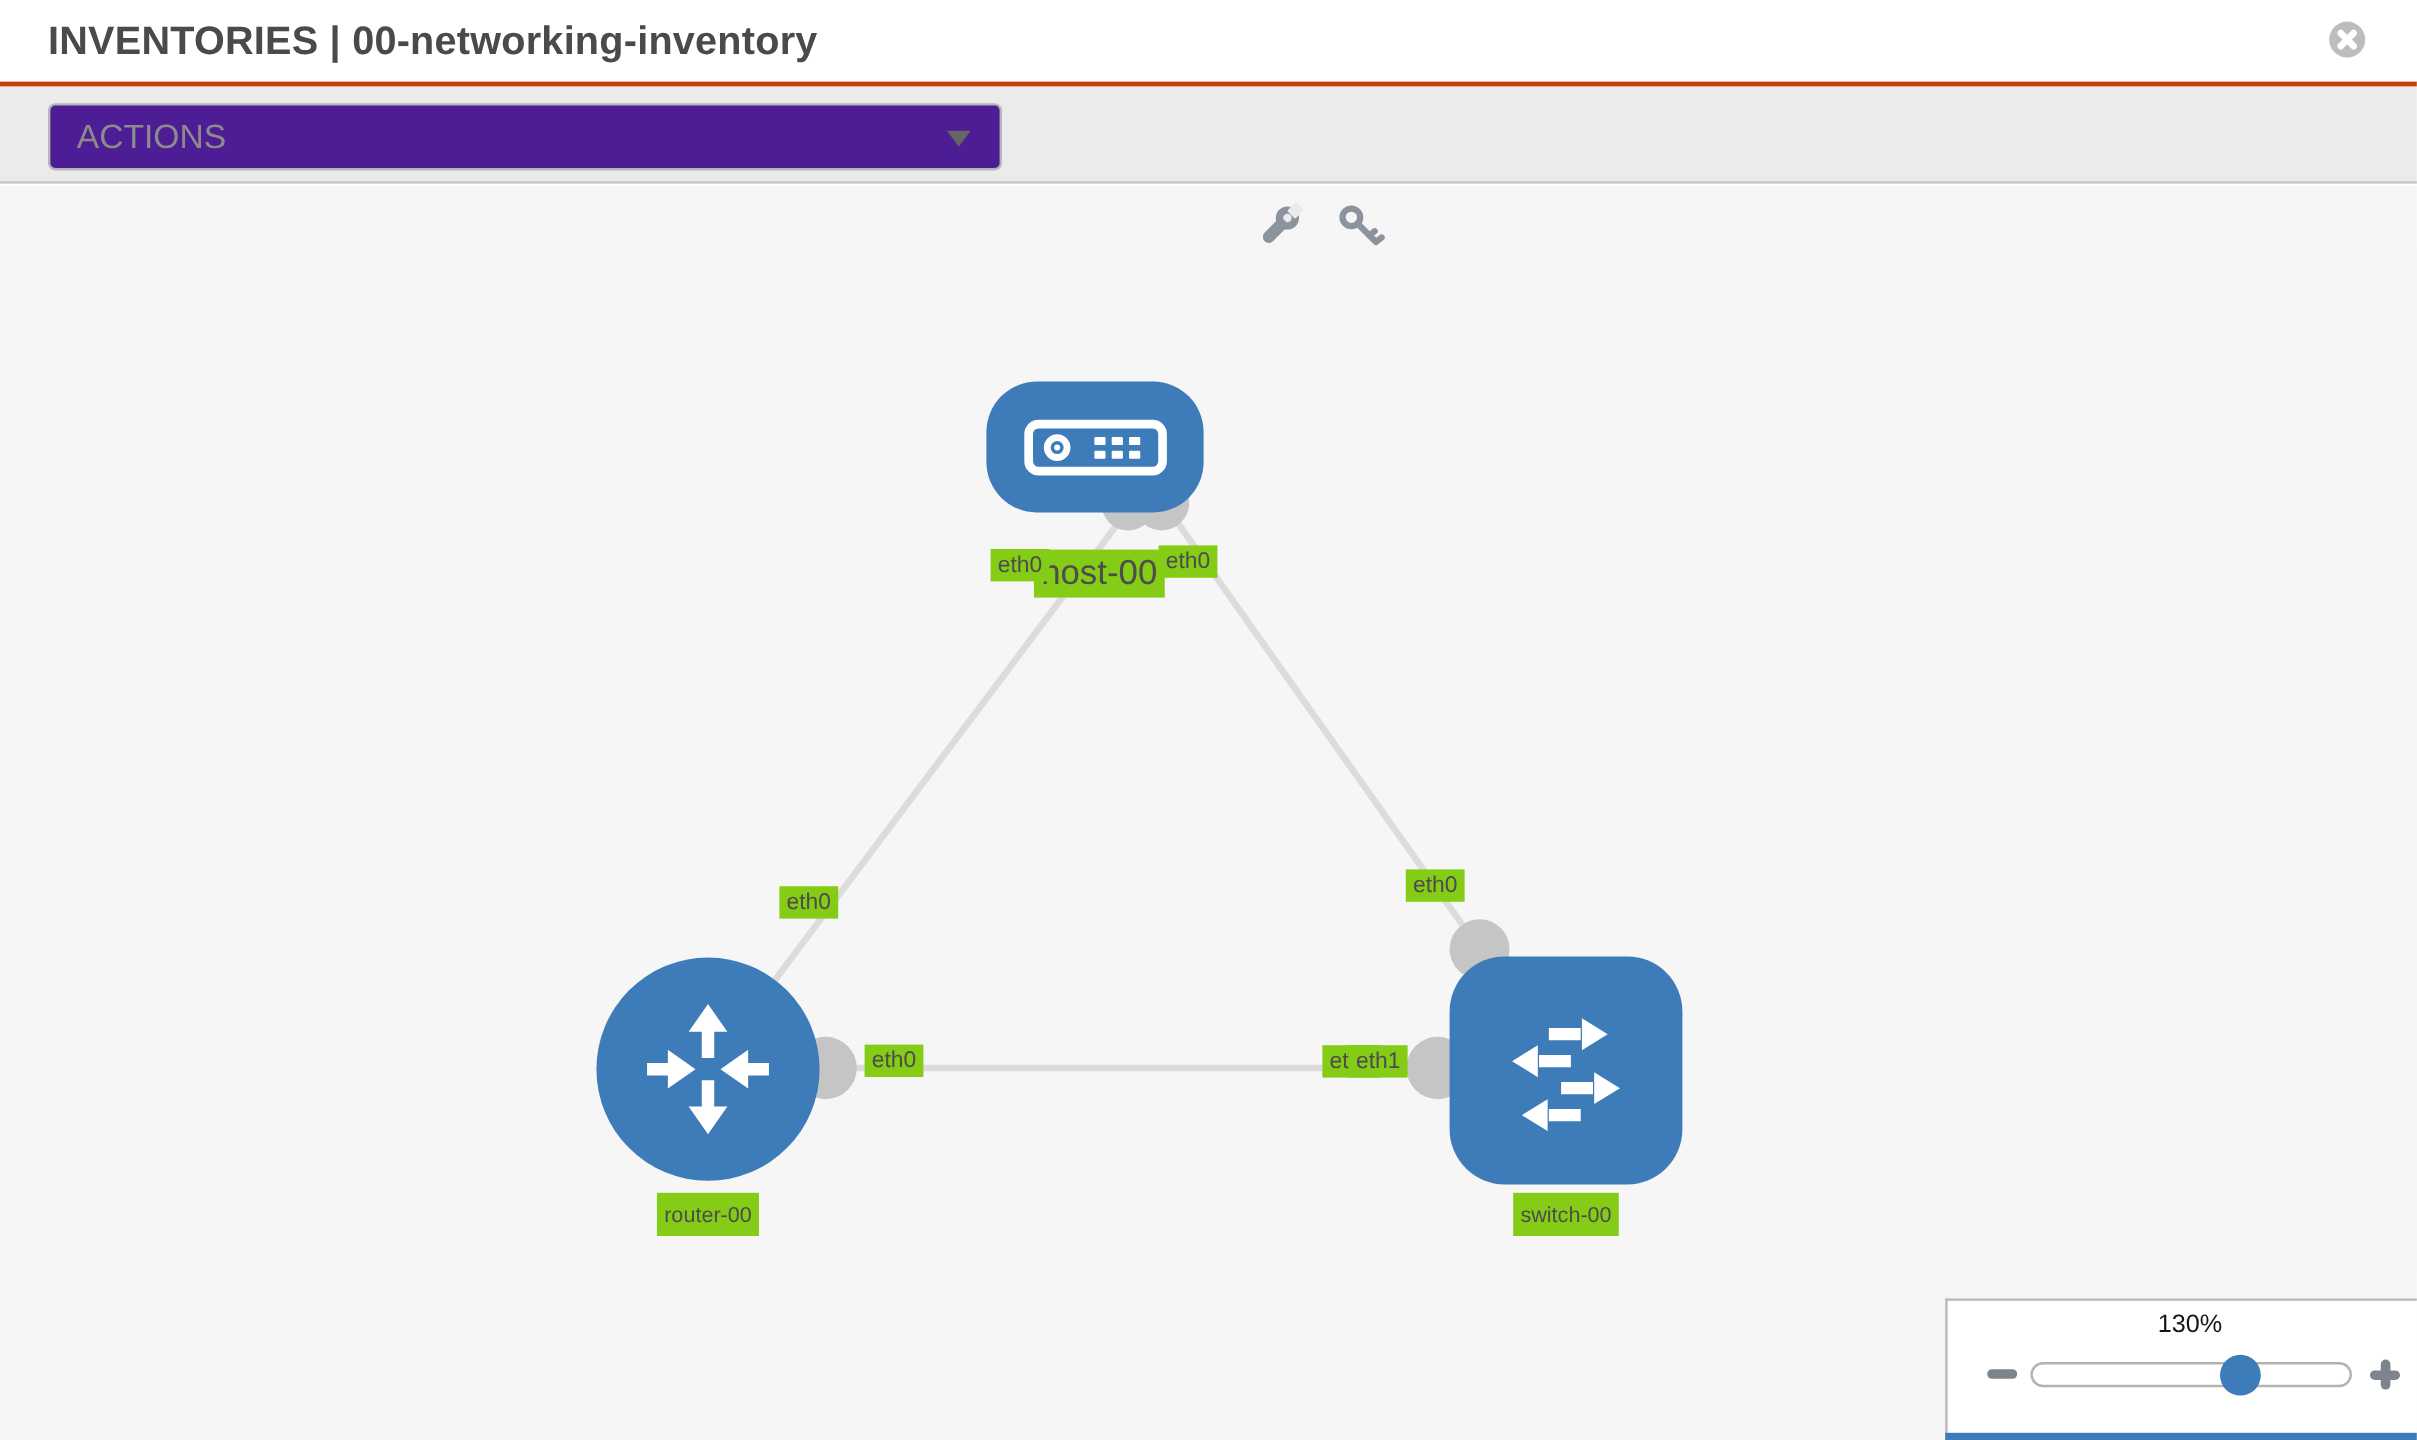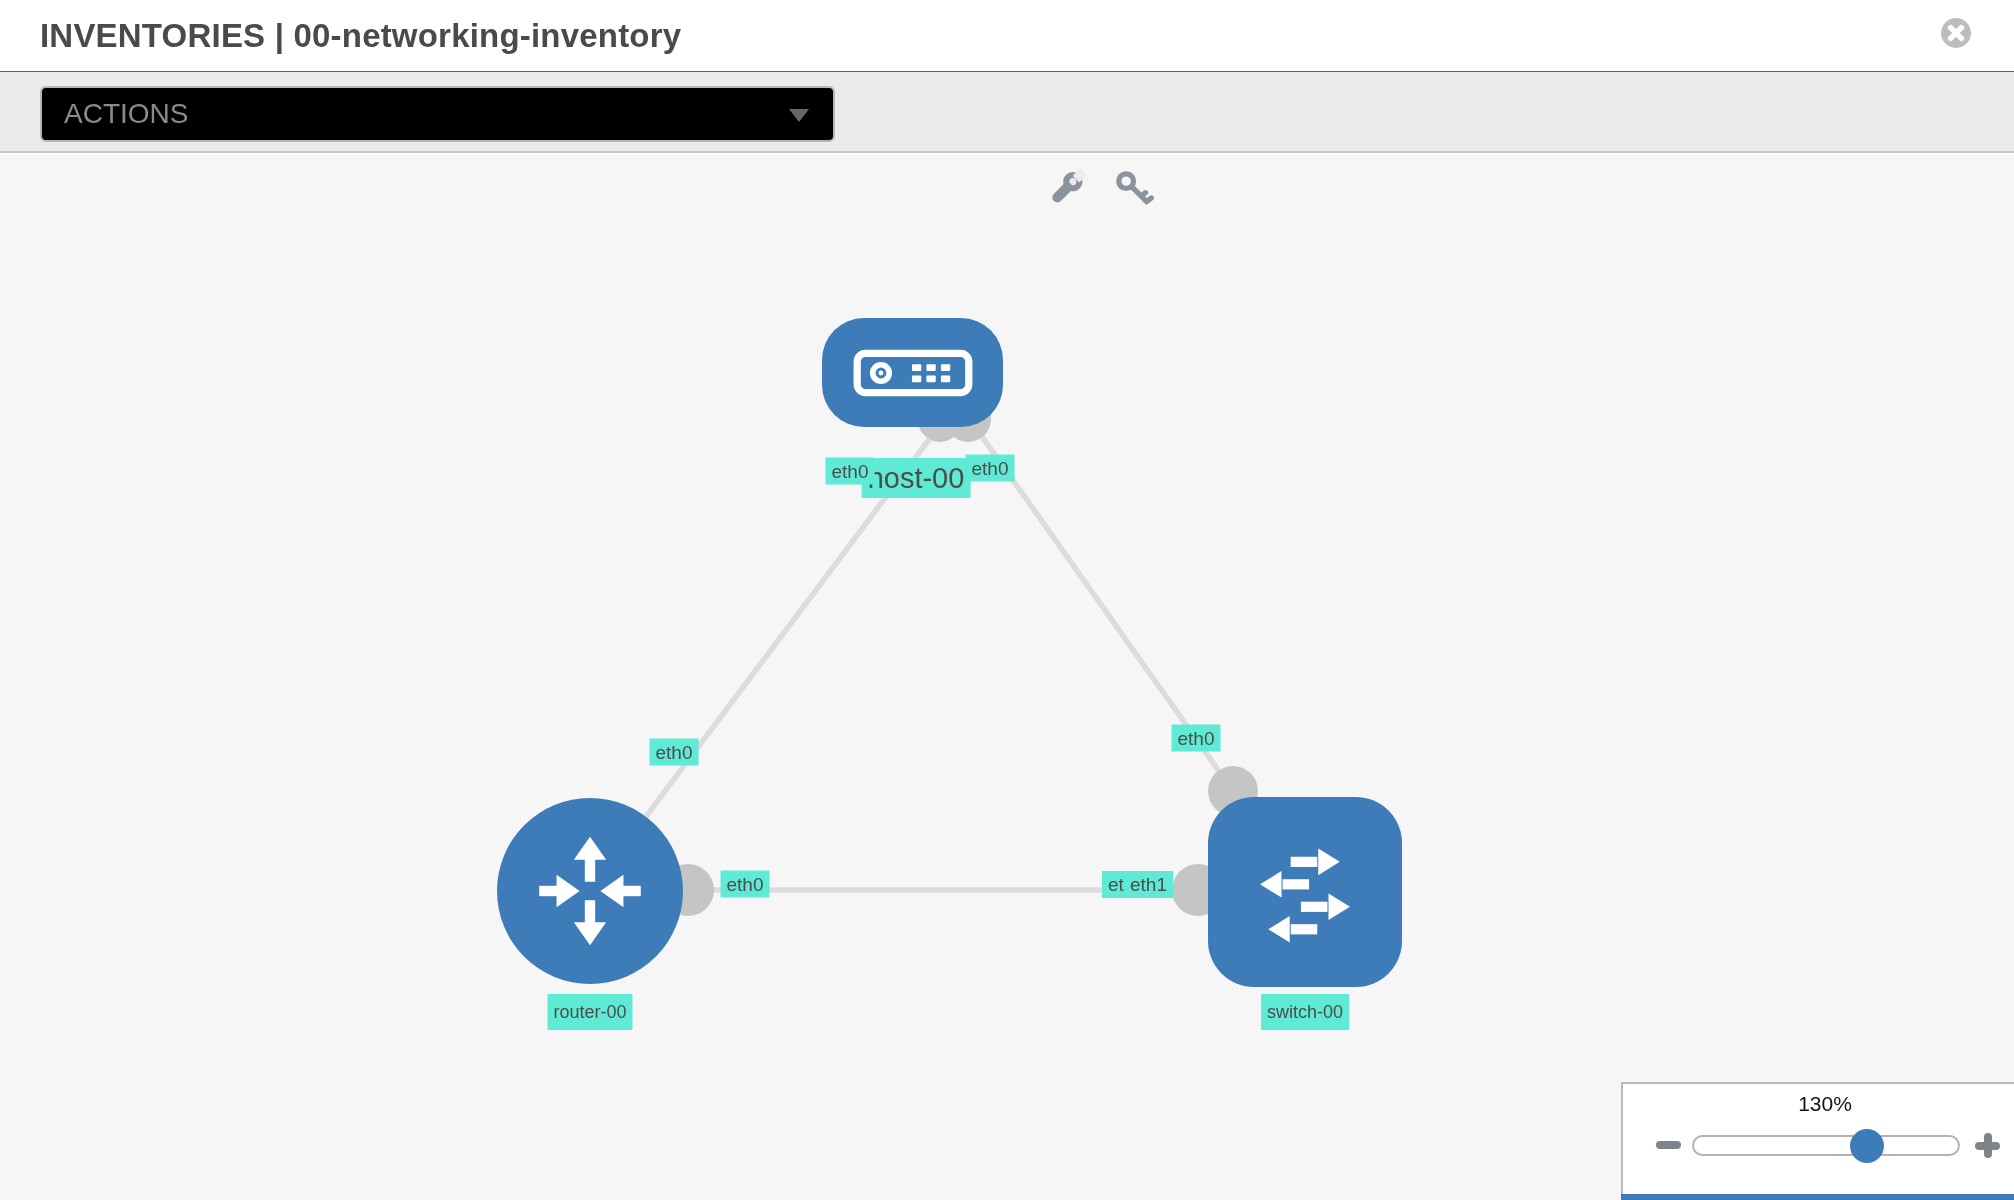--- a/index.html
+++ b/index.html
@@ -1,29 +1,29 @@
 <!DOCTYPE html>
 <html><head>
 <meta charset="utf-8">
 <style>
   * { margin:0; padding:0; box-sizing:border-box; }
   html,body { width:2014px; height:1200px; overflow:hidden;
               font-family:"Liberation Sans","DejaVu Sans",sans-serif; background:#fff; }
 
   
   .header { position:absolute; top:0; left:0; right:0; height:72px; background:#fff;
-            border-bottom:1px solid #c2410c; z-index:20; }
+            border-bottom:4px solid #c2410c; z-index:20; }
   .page-title { position:absolute; left:40px; top:50%; transform:translateY(-50%);
                 font-size:33px; font-weight:bold; color:#4a4a4a; letter-spacing:0.2px; }
   .close-btn { position:absolute; right:42px; top:17px; width:32px; height:32px; cursor:pointer; }
 
   
   .toolbar { position:absolute; top:72px; left:0; right:0; height:81px; background:#ebebeb;
              border-bottom:2px solid #c8c8c8; z-index:19; }
-  .select-box { position:absolute; top:14px; height:56px; background:#000000;
+  .select-box { position:absolute; top:14px; height:56px; background:#4c1d95;
                 border:2px solid #b7b7b7; border-radius:6px; display:flex; align-items:center;
                 font-size:28px; color:#8b8b8b; padding:0 22px; cursor:pointer; }
   .select-actions { left:40px;  width:795px; }
   .select-search  { left:1183px; width:794px; }
   .caret { position:absolute; right:24px; top:50%; margin-top:-5px; width:0; height:0;
            border-left:10px solid transparent; border-right:10px solid transparent;
            border-top:13px solid #666; }
   .icon-btn { position:absolute; top:96px; width:42px; height:42px; cursor:pointer; }
   .btn-wrench { left:1045px; }
   .btn-key   { left:1113px; }
@@ -31,21 +31,21 @@
   
   .canvas { position:absolute; top:155px; left:0; right:0; bottom:0; background:#f6f6f6; }
   svg.net { position:absolute; top:0; left:0; width:2014px; height:1200px; z-index:1; }
 
   .node { position:absolute; background:#3d7cb8; display:flex; align-items:center;
           justify-content:center; z-index:3; cursor:pointer; }
   .node-host   { left:822px;  top:318px; width:181px; height:109px; border-radius:42px; }
   .node-router { left:497px;  top:798px; width:186px; height:186px; border-radius:50%; }
   .node-switch { left:1208px; top:797px; width:194px; height:190px; border-radius:46px; }
 
-  .chip { position:absolute; transform:translate(-50%,-50%); background:#5eead4; color:#4d4d4d;
+  .chip { position:absolute; transform:translate(-50%,-50%); background:#84cc16; color:#4d4d4d;
           padding:0 6px; white-space:nowrap; z-index:5; }
   .node-chip { font-size:18px; line-height:36px; }
   .chip-host-label { font-size:29px; line-height:40px;margin-top:16px; }
   .port-chip { font-size:19px; line-height:27px; }
   .chip-noc { transform:none; } 
 
   
   .zoom-panel { position:absolute; left:1621px; top:1082px; right:0; bottom:0; background:#fff;
                 border:2px solid #b9b9b9; border-right:none; border-bottom:none; z-index:10; }
   .zoom-pct { position:absolute; left:202px; top:8px; transform:translateX(-50%);

